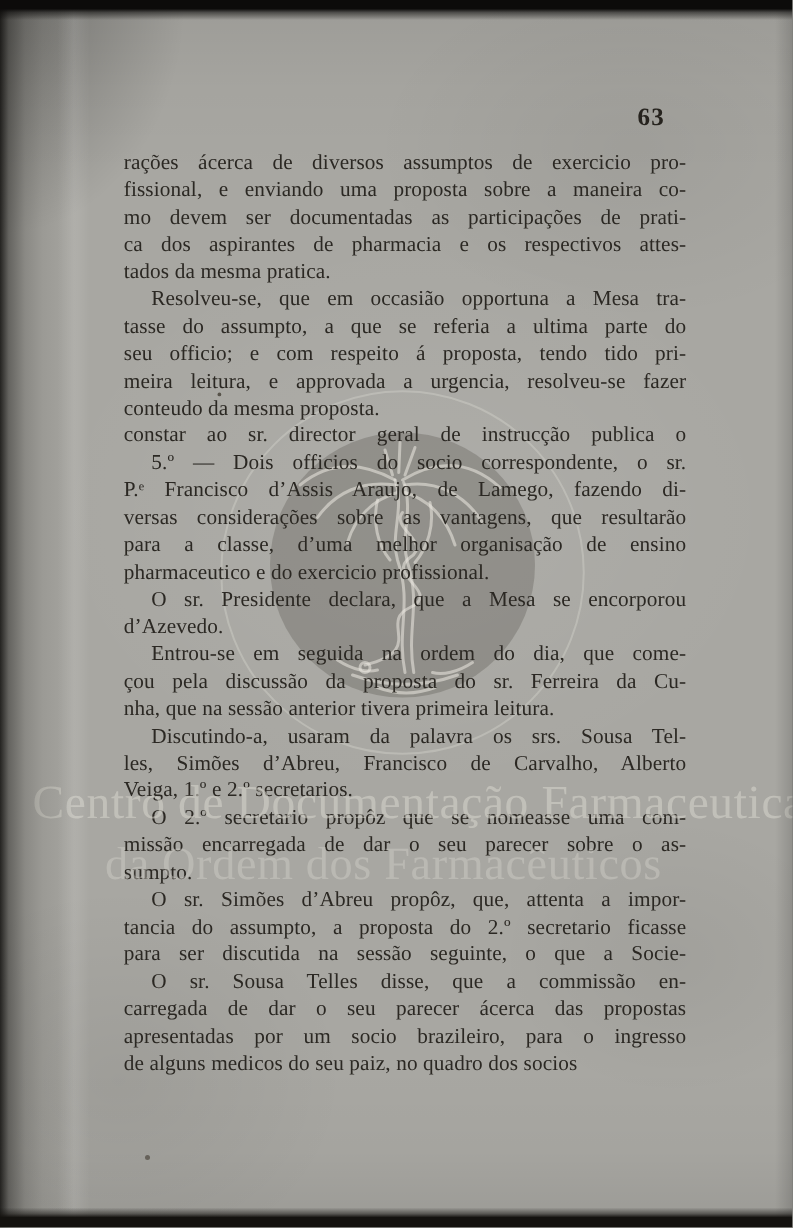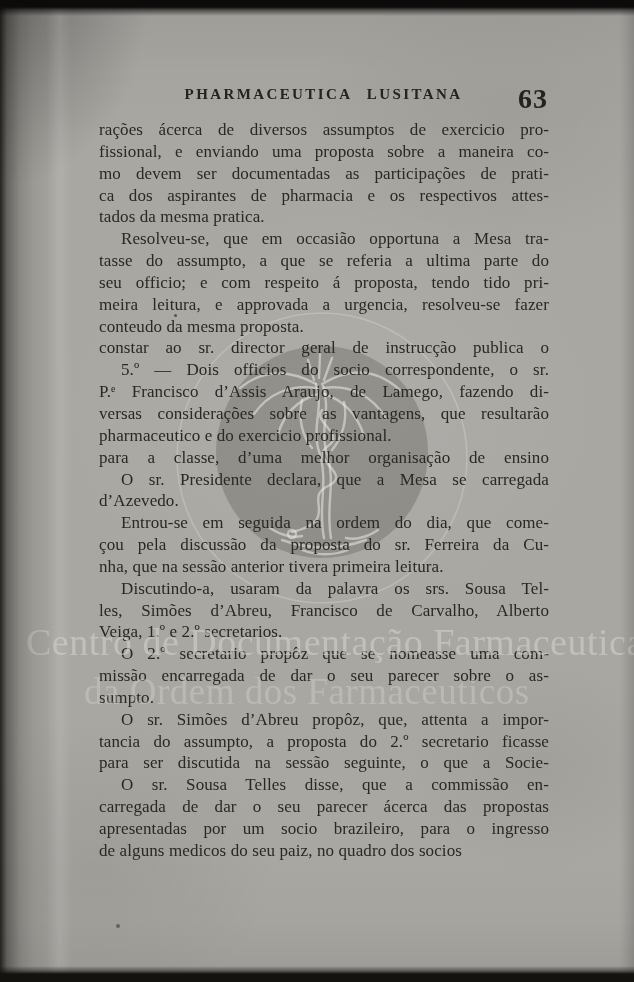--- a/index.html
+++ b/index.html
@@ -36,22 +36,22 @@
     background:radial-gradient(ellipse at 0 0, rgba(0,0,0,0.30), transparent 70%);}
 
   
   .header{position:absolute;top:86px;left:99px;width:449px;height:22px;}
   .running-title{
     display:block;text-align:center;
     font-size:15px;font-weight:bold;color:#26231e;
     letter-spacing:2.4px;word-spacing:9px;
   }
   .page-number{
-    position:absolute;top:-3px;right:0;
-    font-size:28px;font-weight:bold;color:#26231e;letter-spacing:1px;
+    position:absolute;top:-3px;right:16px;
+    font-size:20px;font-weight:bold;color:#26231e;letter-spacing:1px;
   }
 
   
   .body-text{
     position:absolute;top:119px;left:99px;width:450px;
     font-size:17px;line-height:21.85px;color:#2b2823;
     letter-spacing:0.1px;
   }
   .line{text-align:justify;text-align-last:justify;white-space:normal;}
   .line.last{text-align-last:left;}
@@ -103,42 +103,41 @@
       <path d="M140,244 C190,232 150,210 176,198 C202,186 156,172 176,158 C194,146 160,134 170,122"></path>
       <circle cx="140" cy="246" r="4"></circle>
 
       <path d="M130,252 C158,262 186,262 214,252"></path>
       <path d="M118,240 C130,248 142,250 150,248 M226,242 C214,250 202,252 194,250"></path>
       <path d="M150,262 C166,268 180,268 196,262"></path>
     </g>
   </svg>
 
   <div class="header">
-    <span class="running-title">PHARMACEUTICA LUSITANA</span>
     <span class="page-number">63</span>
   </div>
 
   <div class="body-text">
       <div class="line">rações ácerca de diversos assumptos de exercicio pro-</div>
       <div class="line">fissional, e enviando uma proposta sobre a maneira co-</div>
       <div class="line">mo devem ser documentadas as participações de prati-</div>
       <div class="line">ca dos aspirantes de pharmacia e os respectivos attes-</div>
       <div class="line last">tados da mesma pratica.</div>
       <div class="line indent">Resolveu-se, que em occasião opportuna a Mesa tra-</div>
       <div class="line">tasse do assumpto, a que se referia a ultima parte do</div>
       <div class="line">seu officio; e com respeito á proposta, tendo tido pri-</div>
       <div class="line">meira leitura, e approvada a urgencia, resolveu-se fazer</div>
       <div class="line last">conteudo da mesma proposta.</div>
       <div class="line">constar ao sr. director geral de instrucção publica o</div>
       <div class="line indent">5.º — Dois officios do socio correspondente, o sr.</div>
       <div class="line">P.ᵉ Francisco d’Assis Araujo, de Lamego, fazendo di-</div>
       <div class="line">versas considerações sobre as vantagens, que resultarão</div>
+      <div class="line">para a classe, d’uma melhor organisação de ensino</div>
       <div class="line last">pharmaceutico e do exercicio profissional.</div>
-      <div class="line">para a classe, d’uma melhor organisação de ensino</div>
-      <div class="line indent">O sr. Presidente declara, que a Mesa se carregada</div>
+      <div class="line indent">O sr. Presidente declara, que a Mesa se encorporou</div>
       <div class="line last">d’Azevedo.</div>
       <div class="line indent">Entrou-se em seguida na ordem do dia, que come-</div>
       <div class="line">çou pela discussão da proposta do sr. Ferreira da Cu-</div>
       <div class="line last">nha, que na sessão anterior tivera primeira leitura.</div>
       <div class="line indent">Discutindo-a, usaram da palavra os srs. Sousa Tel-</div>
       <div class="line">les, Simões d’Abreu, Francisco de Carvalho, Alberto</div>
       <div class="line last">Veiga, 1.º e 2.º secretarios.</div>
       <div class="line indent">O 2.º secretario propôz que se nomeasse uma com-</div>
       <div class="line">missão encarregada de dar o seu parecer sobre o as-</div>
       <div class="line last">sumpto.</div>

